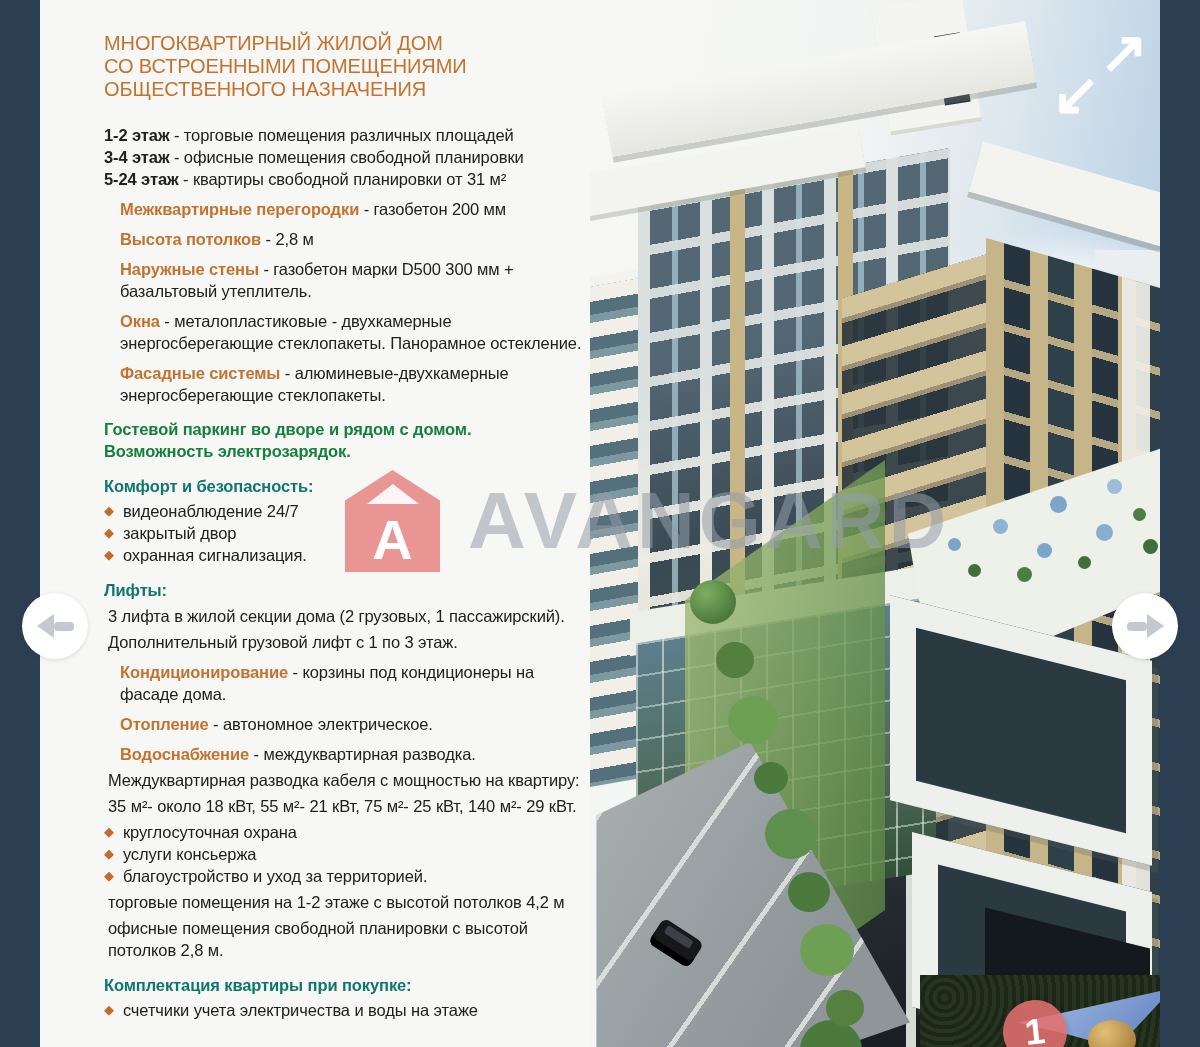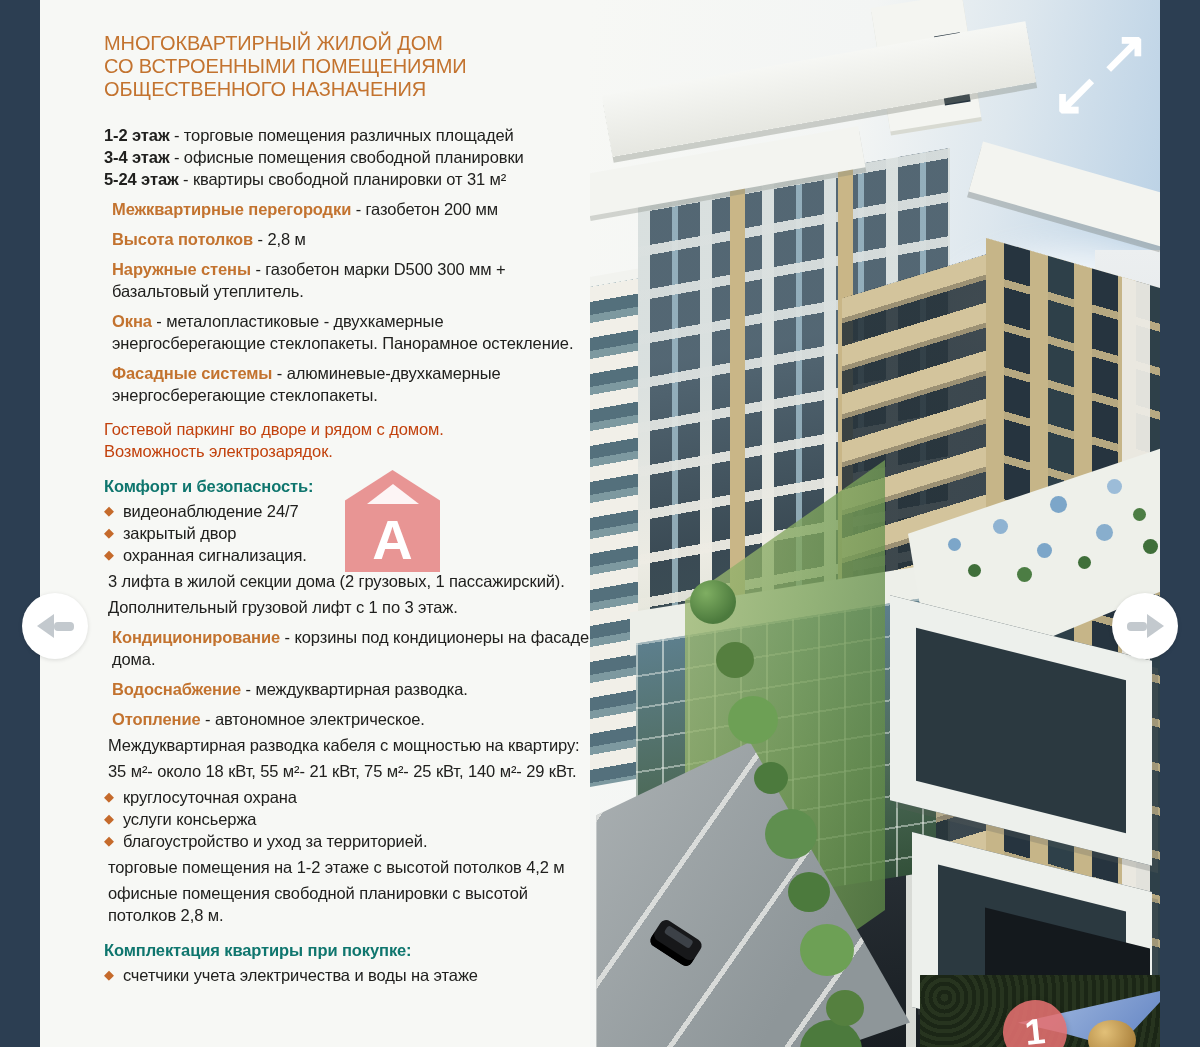--- a/index.html
+++ b/index.html
@@ -12,23 +12,23 @@
     position:absolute; left:40px; top:0; width:1120px; height:1047px;
     background:#f7f8f5; overflow:hidden;
   }
 
   
   .flyer { position:absolute; left:64px; top:32px; width:496px; z-index:10;
            font-size:16.5px; line-height:22px; color:#20201e; letter-spacing:-0.1px; }
   .ttl  { color:#c3732f; font-weight:normal; font-size:20px; line-height:23px; }
   .floors { margin-top:23px; }
   .floors div b { font-weight:bold; }
-  .spec { margin:8px 8px 0; }
+  .spec { margin:8px 16px 0; }
   .lbl  { color:#c3732f; font-weight:bold; }
-  .big-orange { color:#c2410c; font-weight:normal; margin-top:12px; }
+  .big-orange { color:#15803d; font-weight:bold; margin-top:12px; }
   .head { color:#0f766e; font-weight:bold; margin-top:13px; }
   ul.blist { list-style:none; margin:3px 0 0; padding:0; }
   ul.blist li { display:flex; gap:9px; align-items:flex-start; }
   .dmd { color:#c56a2b; font-size:13px; line-height:22px; flex:0 0 auto; }
   .plain { margin:4px; }
 
   
   .scene { position:absolute; left:550px; top:0; width:570px; height:1047px; overflow:hidden; }
   .sky { position:absolute; inset:0;
     background:linear-gradient(100deg,#f7f8f5 0%,#f3f5f4 38%,#dde7ee 58%,#bdd3e6 80%,#abc9e2 100%); }
@@ -240,26 +240,27 @@
         <li>
             <span class="dmd">◆</span>
             <span>закрытый двор</span>
           </li>
         <li>
             <span class="dmd">◆</span>
             <span>охранная сигнализация.</span>
           </li>
       </ul>
 
+      <div class="head">Лифты:</div>
       <div class="plain">3 лифта в жилой секции дома (2 грузовых, 1 пассажирский).</div>
       <div class="plain">Дополнительный грузовой лифт с 1 по 3 этаж.</div>
 
       <p class="spec"><span class="lbl">Кондиционирование</span><span> - корзины под кондиционеры на фасаде дома.</span></p>
+      <p class="spec"><span class="lbl">Отопление</span><span> - автономное электрическое.</span></p>
       <p class="spec"><span class="lbl">Водоснабжение</span><span> - междуквартирная разводка.</span></p>
-      <p class="spec"><span class="lbl">Отопление</span><span> - автономное электрическое.</span></p>
       <div class="plain">Междуквартирная разводка кабеля с мощностью на квартиру:</div>
       <div class="plain">35 м²- около 18 кВт,  55 м²- 21 кВт,  75 м²- 25 кВт,  140 м²- 29 кВт.</div>
 
       <ul class="blist">
         <li>
             <span class="dmd">◆</span>
             <span>круглосуточная охрана</span>
           </li>
         <li>
             <span class="dmd">◆</span>
@@ -282,20 +283,21 @@
           </li>
 
       </ul>
     </div>
 
     <div class="watermark">
       <div class="wm-logo">
         <div class="chev"></div>
         <div class="ltr">A</div>
       </div>
+      <div class="wm-text">AVANGARD</div>
     </div>
 
     <div class="badge">1</div>
   </div>
 
   <div class="navbtn nav-prev">
     <div class="arr">
         <div class="head-l"></div>
         <div class="shaft"></div>
       </div>

